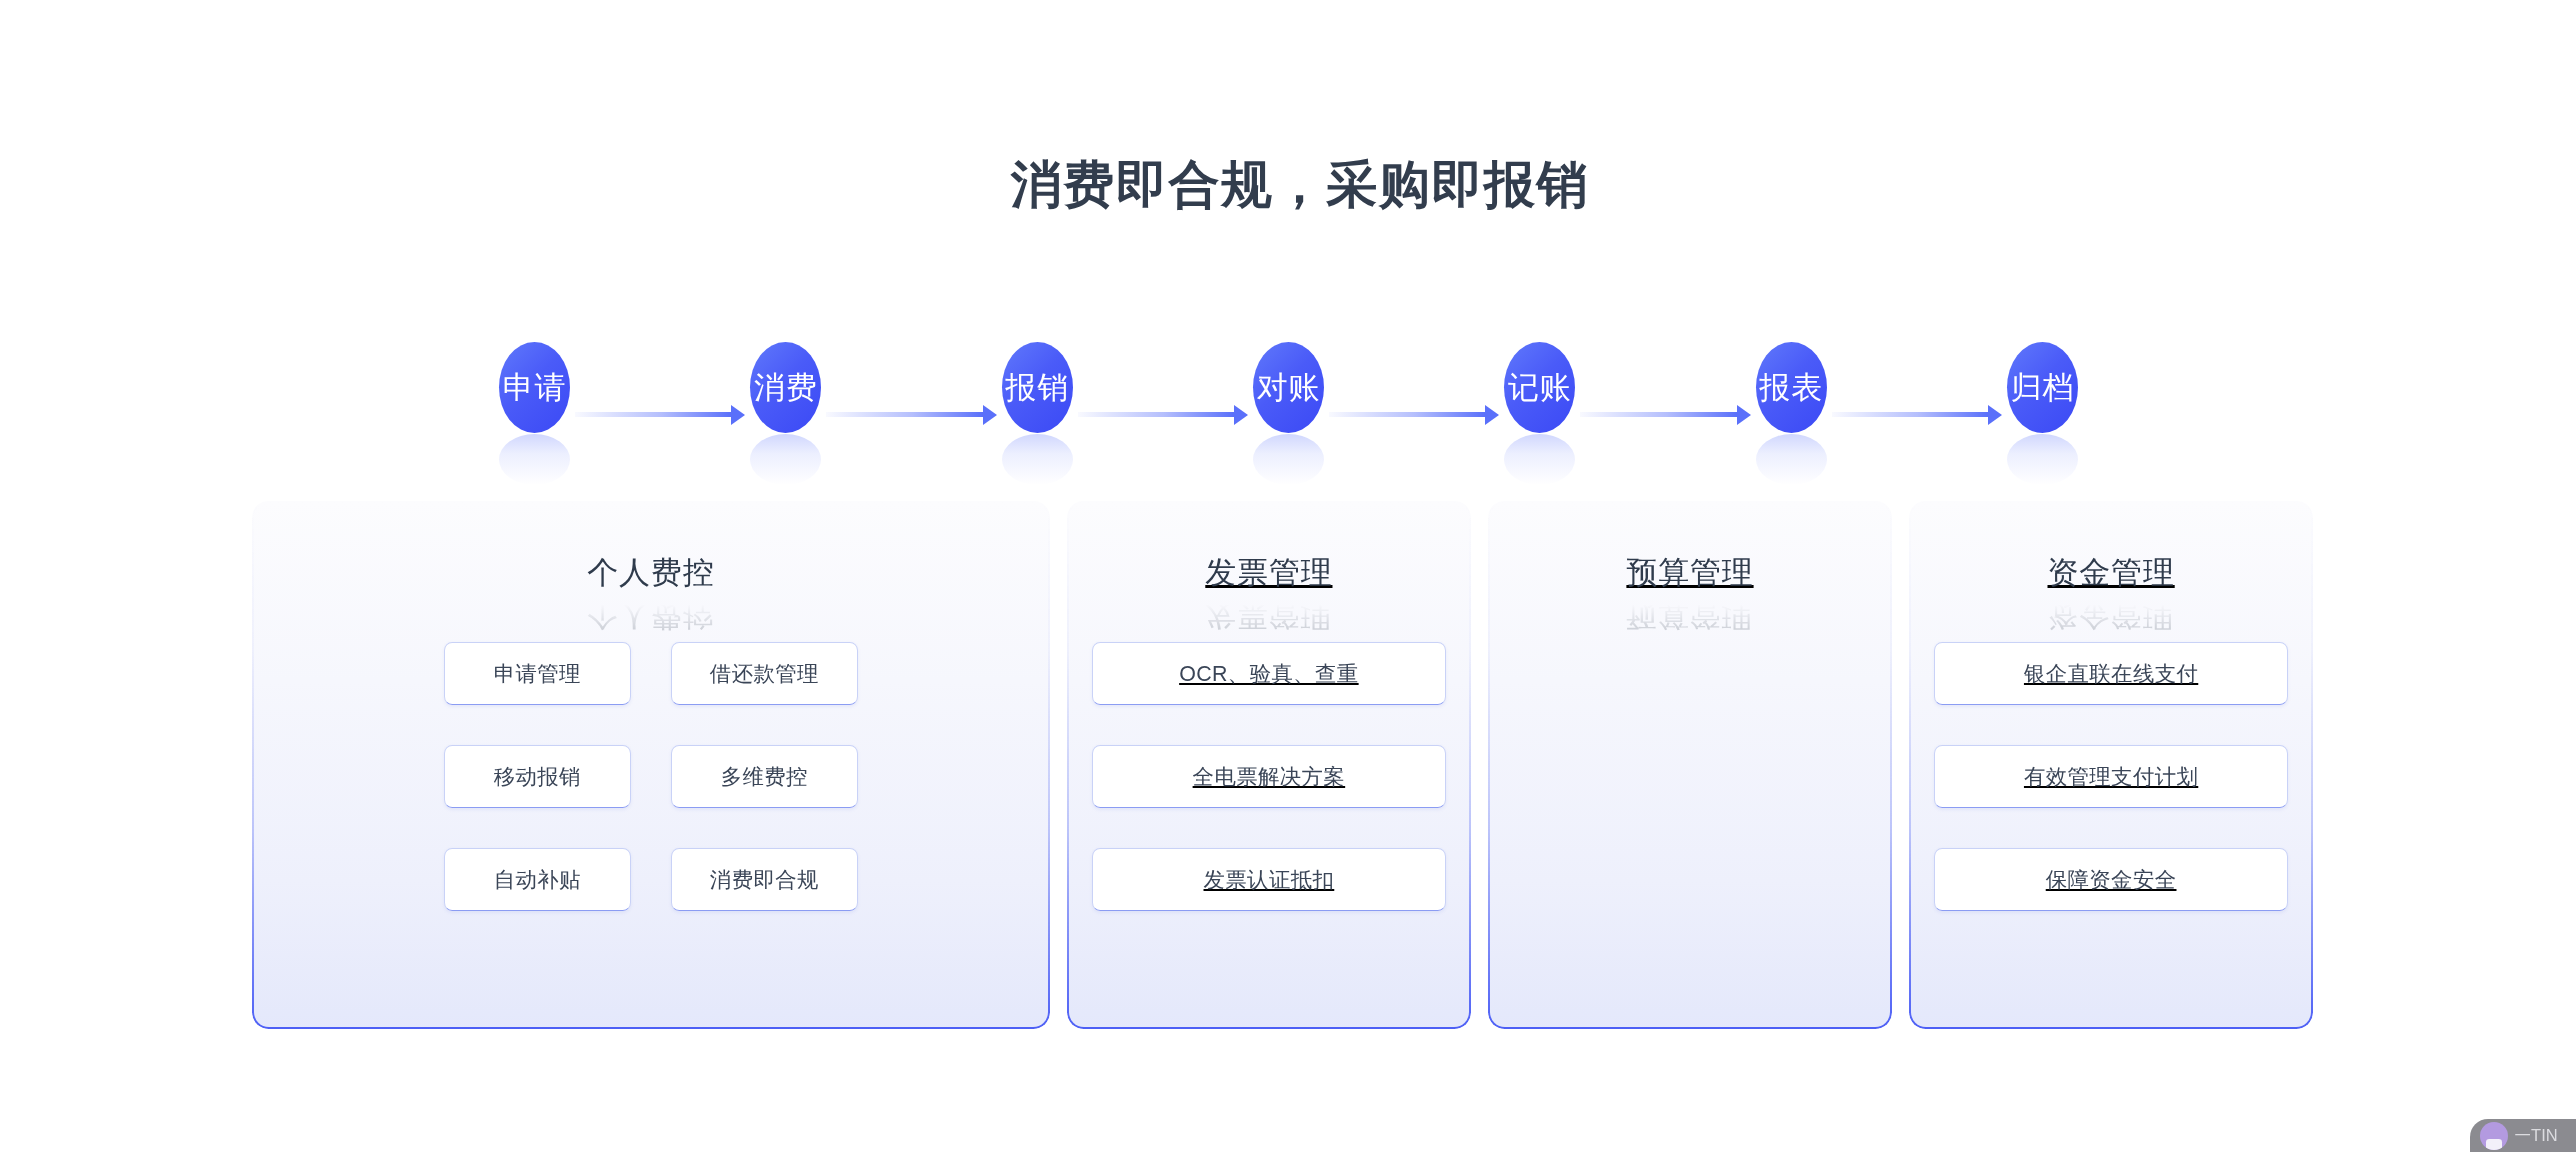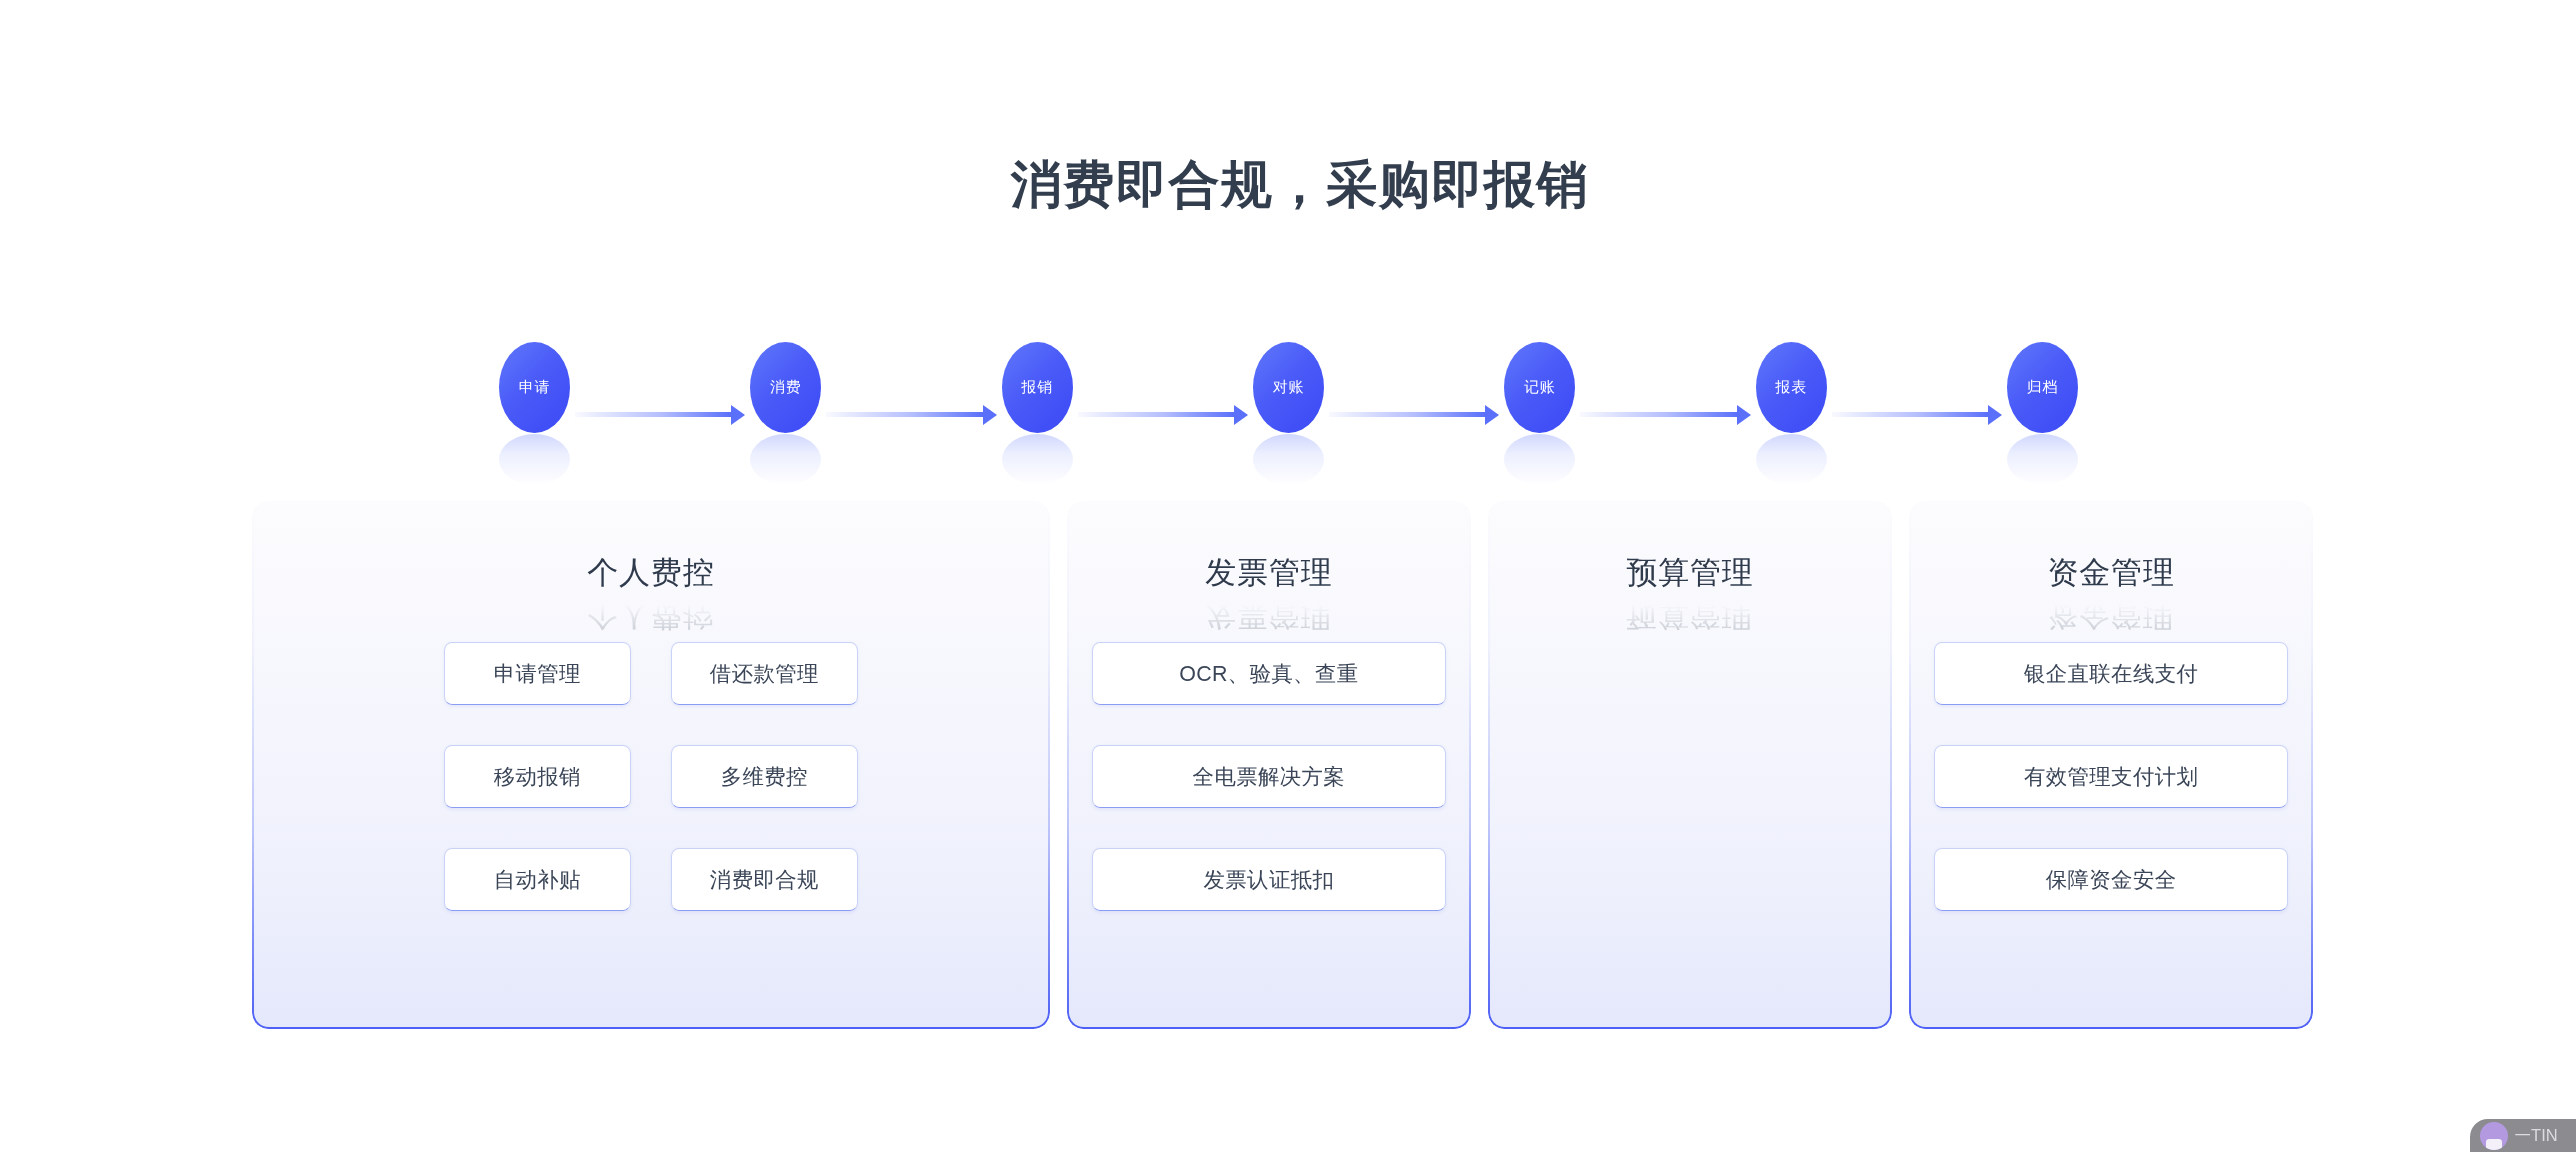--- a/index.html
+++ b/index.html
@@ -51,21 +51,21 @@
   .flow-circle {
     position: relative;
     width: 71px;
     height: 91px;
     border-radius: 50%;
     background: linear-gradient(135deg, #6079fb 0%, #4a5bf8 45%, #3b49f5 100%);
     display: flex;
     align-items: center;
     justify-content: center;
     color: #ffffff;
-    font-size: 15px;
+    font-size: 31px;
     letter-spacing: 0.8px;
     white-space: nowrap;
     z-index: 2;
     text-align: center;
   }
   .flow-reflection {
     position: absolute;
     left: 0;
     top: 92px;
     width: 71px;
@@ -138,21 +138,21 @@
     -webkit-mask:
         linear-gradient(#000 0 0) content-box,
         linear-gradient(#000 0 0);
     -webkit-mask-composite: xor;
     mask:
         linear-gradient(#000 0 0) content-box,
         linear-gradient(#000 0 0);
     mask-composite: exclude;
   }
   .panel.wide  { width: 804px; }
-  .panel.narrow{ width: 407px; }
+  .panel.narrow{ width: 407px; text-decoration: underline; }
 
   .panel-title {
     position: relative;
     margin-top: 51px;
     font-size: 31px;
     color: #2f3b4c;
     letter-spacing: 0.8px;
     white-space: nowrap;
     z-index: 3;
   }

